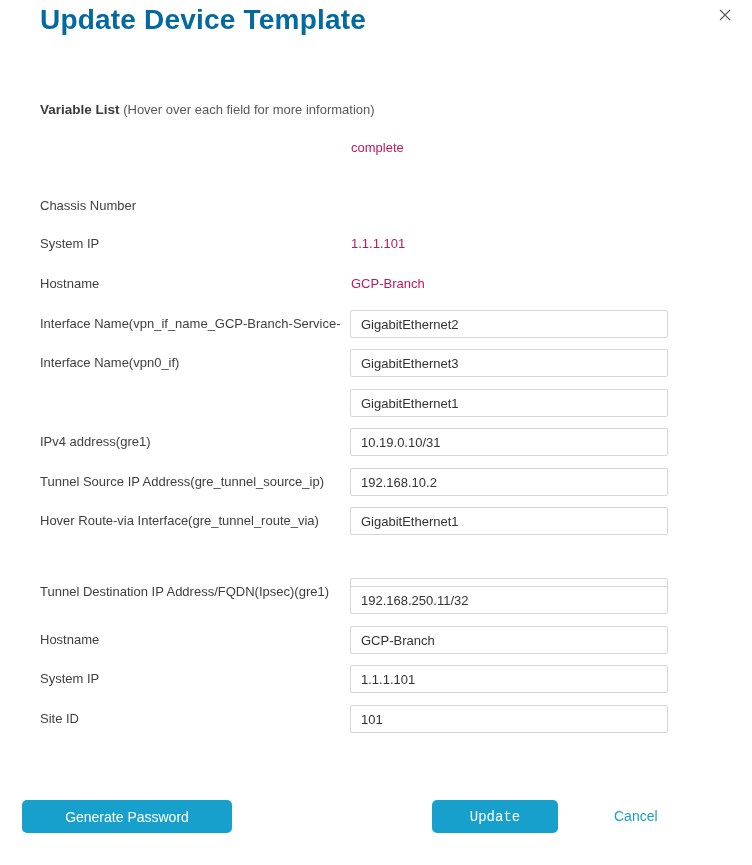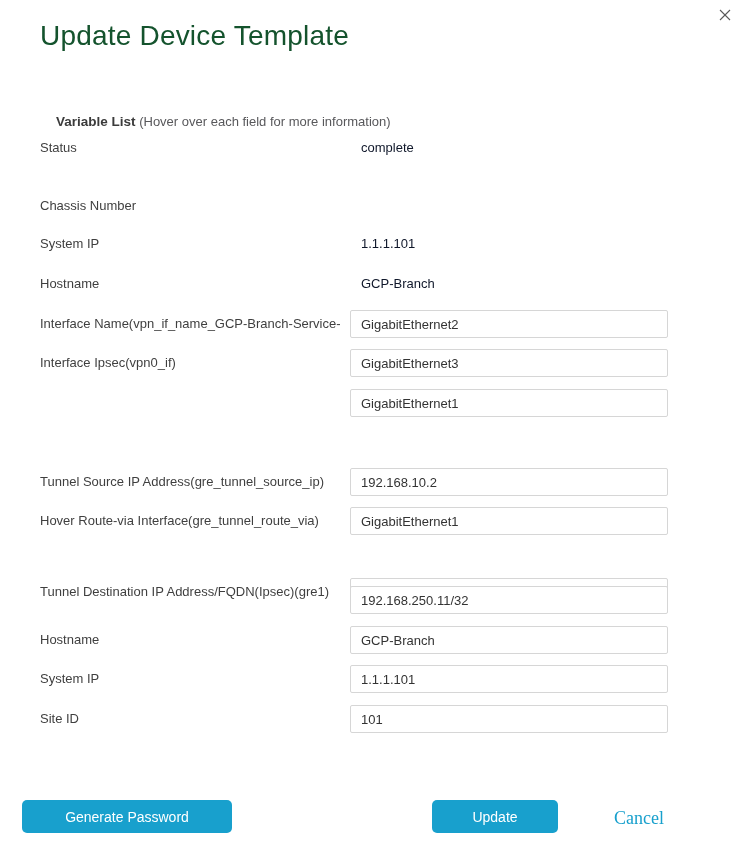--- a/index.html
+++ b/index.html
@@ -12,112 +12,114 @@
   }
   .dialog { position: absolute; inset: 0; background: #fff; }
 
   .close-btn {
     position: absolute; top: 5px; right: 17px;
     width: 20px; height: 20px;
     cursor: pointer; display: flex; align-items: center; justify-content: center;
   }
 
   .title {
-    position: absolute; left: 40px; top: 20px;
-    font-size: 28px; font-weight: 400; color: #14532d;
+    position: absolute; left: 40px; top: 4px;
+    font-size: 28px; font-weight: 700; color: #0369a1;
     letter-spacing: 0.2px;
   }
 
   .section-line {
-    position: absolute; left: 40px; top: 114px;
+    position: absolute; left: 40px; top: 102px;
     font-size: 13px; color: #58585b;
     white-space: nowrap;
-    margin-left: 16px;
   }
   .section-line .heading { font-weight: 700; color: #3b3b3b; font-size: 13.5px; }
 
   .row { position: absolute; left: 0; width: 752px; height: 28px; }
   .row .lbl {
     position: absolute; left: 40px; top: 0; width: 308px; height: 28px;
     line-height: 28px; font-size: 13px; color: #3f3f3f;
     white-space: nowrap; overflow: hidden;
   }
   .row .val {
-    position: absolute; left: 361px; top: 0; height: 28px;
-    line-height: 28px; font-size: 13px; color: #0f172a;
+    position: absolute; left: 351px; top: 0; height: 28px;
+    line-height: 28px; font-size: 13px; color: #be185d;
     white-space: nowrap;
   }
   .row input {
     position: absolute; left: 350px; top: 0;
     width: 318px; height: 28px;
     border: 1px solid #d6d6d6; border-radius: 2px;
     padding: 0 10px; font-size: 13px; color: #333;
     font-family: "Liberation Sans", sans-serif;
     background: #fff; outline: none;
   }
 
   .btn {
     position: absolute; top: 800px; height: 33px;
     border: none; border-radius: 5px;
     background: #18a0cd; color: #ffffff;
     font-size: 14px; font-family: "Liberation Sans", sans-serif;
     cursor: pointer; text-align: center;
   }
   .btn-generate { left: 22px; width: 210px; }
-  .btn-update  { left: 432px; width: 126px; }
+  .btn-update  { left: 432px; width: 126px; font-family: Liberation Mono, monospace; }
   .link-cancel {
     position: absolute; left: 614px; top: 808px;
-    font-size: 18px; color: #18a0cd; cursor: pointer;
+    font-size: 14px; color: #18a0cd; cursor: pointer;
     background: none; border: none;
-    font-family: Liberation Serif, serif;
+    font-family: Liberation Sans, sans-serif;
   }
 </style>
 </head>
 <body>
 
 <div class="dialog">
 
   <div class="close-btn">
     <svg width="16" height="16" viewBox="0 0 16 16">
       <line x1="3" y1="3" x2="13" y2="13" stroke="#5a5a5a" stroke-width="1.1"></line>
       <line x1="13" y1="3" x2="3" y2="13" stroke="#5a5a5a" stroke-width="1.1"></line>
     </svg>
   </div>
 
   <div class="title">Update Device Template</div>
 
   <div class="section-line"><span class="heading">Variable List</span><span> (Hover over each field for more information)</span></div>
 
   <div class="row" style="top:140px">
-    <span class="lbl" style="line-height:15px">Status</span>
     <span class="val" style="line-height:15px">complete</span>
   </div>
   <div class="row" style="top:198px">
     <span class="lbl" style="line-height:15px">Chassis Number</span>
     <span class="val" style="line-height:15px"></span>
   </div>
   <div class="row" style="top:236px">
     <span class="lbl" style="line-height:15px">System IP</span>
     <span class="val" style="line-height:15px">1.1.1.101</span>
   </div>
   <div class="row" style="top:276px">
     <span class="lbl" style="line-height:15px">Hostname</span>
     <span class="val" style="line-height:15px">GCP-Branch</span>
   </div>
 
   <div class="row" style="top:310px">
     <span class="lbl">Interface Name(vpn_if_name_GCP-Branch-Service-</span>
     <input type="text" value="GigabitEthernet2" style="">
   </div>
   <div class="row" style="top:349px">
-    <span class="lbl">Interface Ipsec(vpn0_if)</span>
+    <span class="lbl">Interface Name(vpn0_if)</span>
     <input type="text" value="GigabitEthernet3" style="">
   </div>
   <div class="row" style="top:389px">
     <input type="text" value="GigabitEthernet1" style="">
+  </div>
+  <div class="row" style="top:428px">
+    <span class="lbl">IPv4 address(gre1)</span>
+    <input type="text" value="10.19.0.10/31" style="">
   </div>
   <div class="row" style="top:468px">
     <span class="lbl">Tunnel Source IP Address(gre_tunnel_source_ip)</span>
     <input type="text" value="192.168.10.2" style="">
   </div>
   <div class="row" style="top:507px">
     <span class="lbl">Hover Route-via Interface(gre_tunnel_route_via)</span>
     <input type="text" value="GigabitEthernet1" style="">
   </div>
   <div class="row" style="top:578px">

